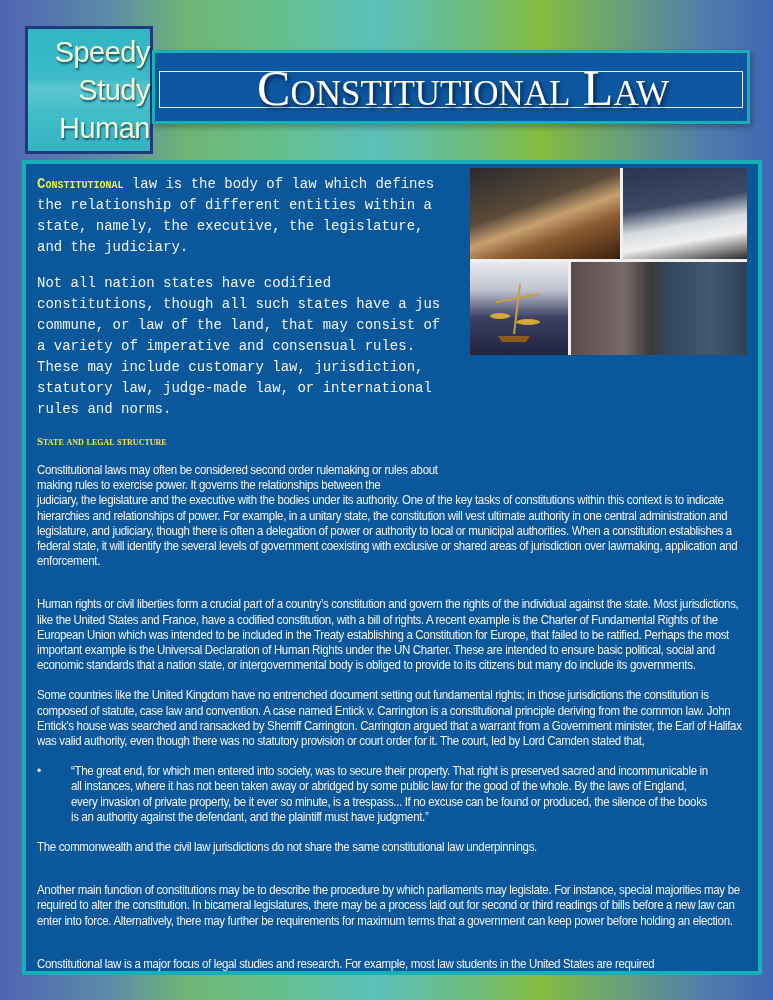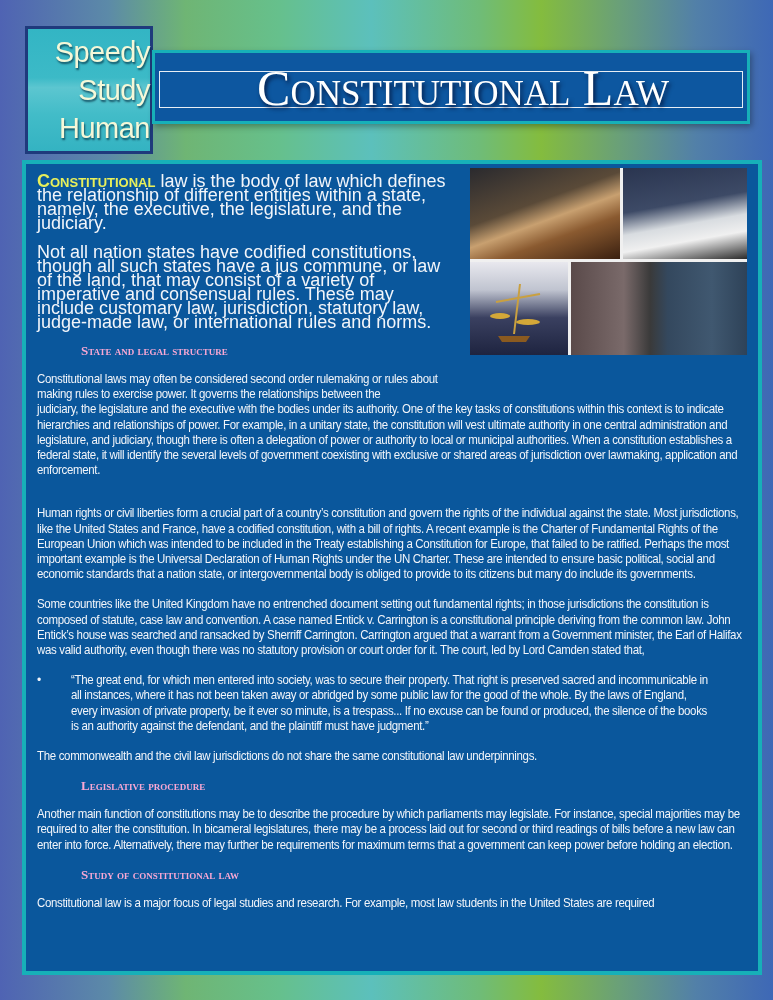--- a/index.html
+++ b/index.html
@@ -46,23 +46,23 @@
   .ph1{left:0;top:0;width:150px;height:91px;background:linear-gradient(160deg,#2a2a2e 0%,#5a4a38 40%,#c8a070 55%,#8a5a30 70%,#3a2010 100%);}
   .ph2{left:153px;top:0;width:124px;height:91px;background:linear-gradient(170deg,#2a3550 0%,#3d4a66 40%,#d8dce0 60%,#f0f0f0 75%,#2a2a2a 100%);}
   .ph3{left:0;top:94px;width:98px;height:93px;background:linear-gradient(180deg,#e8e8ee 0%,#c0c4d0 30%,#3a4060 60%,#1e2440 100%);}
   .ph4{left:101px;top:94px;width:176px;height:93px;background:linear-gradient(90deg,#5a4a4a 0%,#7a6a6a 30%,#3a3a3a 45%,#34485e 55%,#405870 80%,#2e4258 100%);}
   .ph .scale{position:absolute;left:20px;top:20px;width:56px;height:60px;}
   .content{
     position:absolute;left:11px;top:10px;right:14px;
     font-family:"Liberation Sans Narrow","Liberation Sans","DejaVu Sans",sans-serif;
   }
   p{margin:0;}
-  .intro{font-family:Liberation Sans, sans-serif;font-size:18px;line-height:14px;width:412px;}
+  .intro{font-family:Liberation Mono, monospace;font-size:14px;line-height:21px;width:412px;}
   .lead{color:#e8ef5a;font-variant:small-caps;font-weight:bold;}
-  .heading{color:#f9a8d4;font-family:"Liberation Serif","DejaVu Serif",serif;font-variant:small-caps;font-weight:bold;font-size:13px;line-height:15px;margin-left:44px;}
+  .heading{color:#fde047;font-family:"Liberation Serif","DejaVu Serif",serif;font-variant:small-caps;font-weight:bold;font-size:11px;line-height:15px;}
   .body{font-family:"Liberation Sans","DejaVu Sans",sans-serif;font-size:12.1px;line-height:15.2px;letter-spacing:-0.35px;transform:scaleX(0.95);transform-origin:left top;width:750px;}
   .gap{height:15px;}
   .bullet-row{display:flex;}
   .bullet{width:34px;flex:none;padding-left:0px;}
   ul{margin:0;padding:0;list-style:none;}
 </style>
 </head>
 <body>
 
 <div class="logo">
@@ -112,21 +112,19 @@
     <div class="gap"></div>
     <ul>
       <li class="bullet-row">
         <span class="bullet body" style="width:34px;transform:none;">•</span>
         <span class="body" style="width:720px;">“The great end, for which men entered into society, was to secure their property. That right is preserved sacred and incommunicable in all instances, where it has not been taken away or abridged by some public law for the good of the whole. By the laws of England, every invasion of private property, be it ever so minute, is a trespass... If no excuse can be found or produced, the silence of the books is an authority against the defendant, and the plaintiff must have judgment.”</span>
       </li>
     </ul>
     <div class="gap"></div>
     <p class="body">The commonwealth and the civil law jurisdictions do not share the same constitutional law underpinnings.</p>
     <div class="gap" style="height:14px"></div>
-    <p class="heading">Legislative procedure</p>
     <div class="gap" style="height:14px"></div>
     <p class="body">Another main function of constitutions may be to describe the procedure by which parliaments may legislate. For instance, special majorities may be required to alter the constitution. In bicameral legislatures, there may be a process laid out for second or third readings of bills before a new law can enter into force. Alternatively, there may further be requirements for maximum terms that a government can keep power before holding an election.</p>
     <div class="gap" style="height:14px"></div>
-    <p class="heading">Study of constitutional law</p>
     <div class="gap" style="height:14px"></div>
     <p class="body">Constitutional law is a major focus of legal studies and research. For example, most law students in the United States are required</p>
   </div>
 </div>
 
 </body></html>

